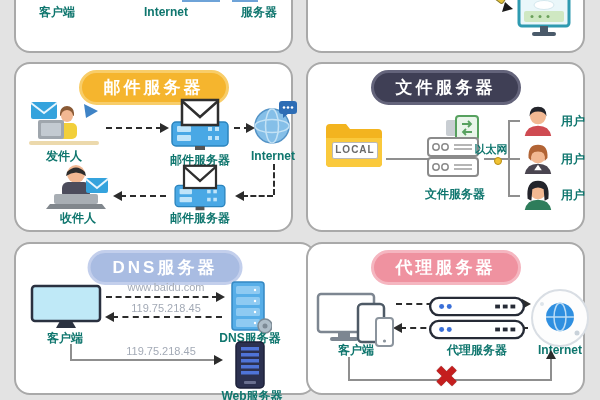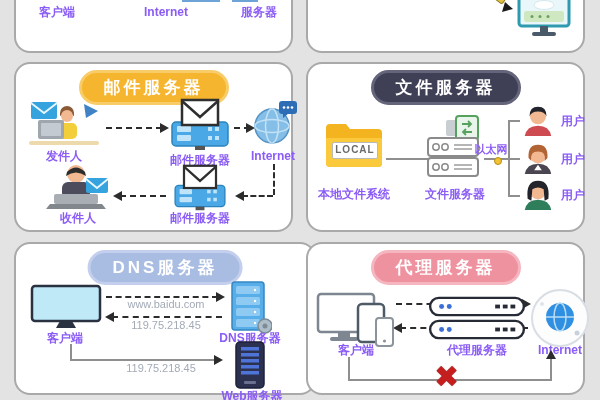--- a/index.html
+++ b/index.html
@@ -13,24 +13,24 @@
     border-radius:16px;box-sizing:border-box;
   }
   #p-tl{left:14px;top:-130px;width:279px;height:183px;}
   #p-tr{left:306px;top:-130px;width:279px;height:183px;}
   #p-mail{left:14px;top:62px;width:279px;height:170px;}
   #p-file{left:306px;top:62px;width:279px;height:170px;padding-left:24px;}
   #p-dns{left:14px;top:242px;width:302px;height:153px;}
   #p-proxy{left:306px;top:242px;width:279px;height:153px;}
 
   .abs{position:absolute;}
-  .lbl{position:absolute;font-size:12px;font-weight:700;color:#8b5cf6;
+  .lbl{position:absolute;font-size:12px;font-weight:700;color:#0f766e;
        text-align:center;white-space:nowrap;line-height:1.1;}
   .glbl{position:absolute;font-size:11px;font-weight:400;color:#a3aab6;
-       text-align:center;white-space:nowrap;margin-top:17px;}
+       text-align:center;white-space:nowrap;}
   .badge{
     position:absolute;left:50%;transform:translateX(-50%);top:6px;
     color:#fff;font-weight:700;font-size:17px;letter-spacing:3px;
     padding:3px 22px;border-radius:22px;white-space:nowrap;
   }
   .badge-mail{background:#f5b52e;border:3px solid #f8cd69;}
   .badge-file{background:#3f3f55;border:3px solid #64647b;}
   .badge-dns{background:#a9bce2;border:3px solid #c3cfec;}
   .badge-proxy{background:#ef92a0;border:3px solid #f5b6c0;}
 
@@ -166,21 +166,20 @@
 </div>
 
 <div class="panel" id="p-file">
   <div class="badge badge-file">文件服务器</div>
 
   <svg class="abs" style="left:14px;top:54px;" width="64" height="54" viewBox="0 0 64 54">
     <path d="M4 10 q0-4 4-4 h16 l4 5 h28 q4 0 4 4 v30 q0 4 -4 4 H8 q-4 0 -4 -4 z" fill="#f3b41f"></path>
     <path d="M4 20 h56 v25 q0 4 -4 4 H8 q-4 0 -4 -4 z" fill="#fac93c"></path>
   </svg>
   <div class="local-box" style="left:24px;top:78px;width:44px;height:15px;">LOCAL</div>
-  <div class="lbl" style="left:0px;top:124px;width:92px;">本地文件系统</div>
 
   <div class="sol-h" style="left:78px;top:94px;width:42px;"></div>
 
   <svg class="abs" style="left:118px;top:50px;" width="56" height="66" viewBox="0 0 56 66">
     <rect x="20" y="6" width="12" height="16" rx="2" fill="#c9ced3"></rect>
     <rect x="30" y="2" width="22" height="24" rx="3" fill="#e9f5ea" stroke="#57a15f" stroke-width="2"></rect>
     <path d="M36 10 h8 m-2 -3 l3 3 l-3 3" stroke="#57a15f" stroke-width="1.8" fill="none"></path>
     <path d="M46 18 h-8 m2 -3 l-3 3 l3 3" stroke="#57a15f" stroke-width="1.8" fill="none"></path>
     <rect x="2" y="24" width="50" height="18" rx="3" fill="#fff" stroke="#8b8b8b" stroke-width="2"></rect>
     <circle cx="10" cy="33" r="3.2" fill="none" stroke="#8b8b8b" stroke-width="1.5"></circle>

